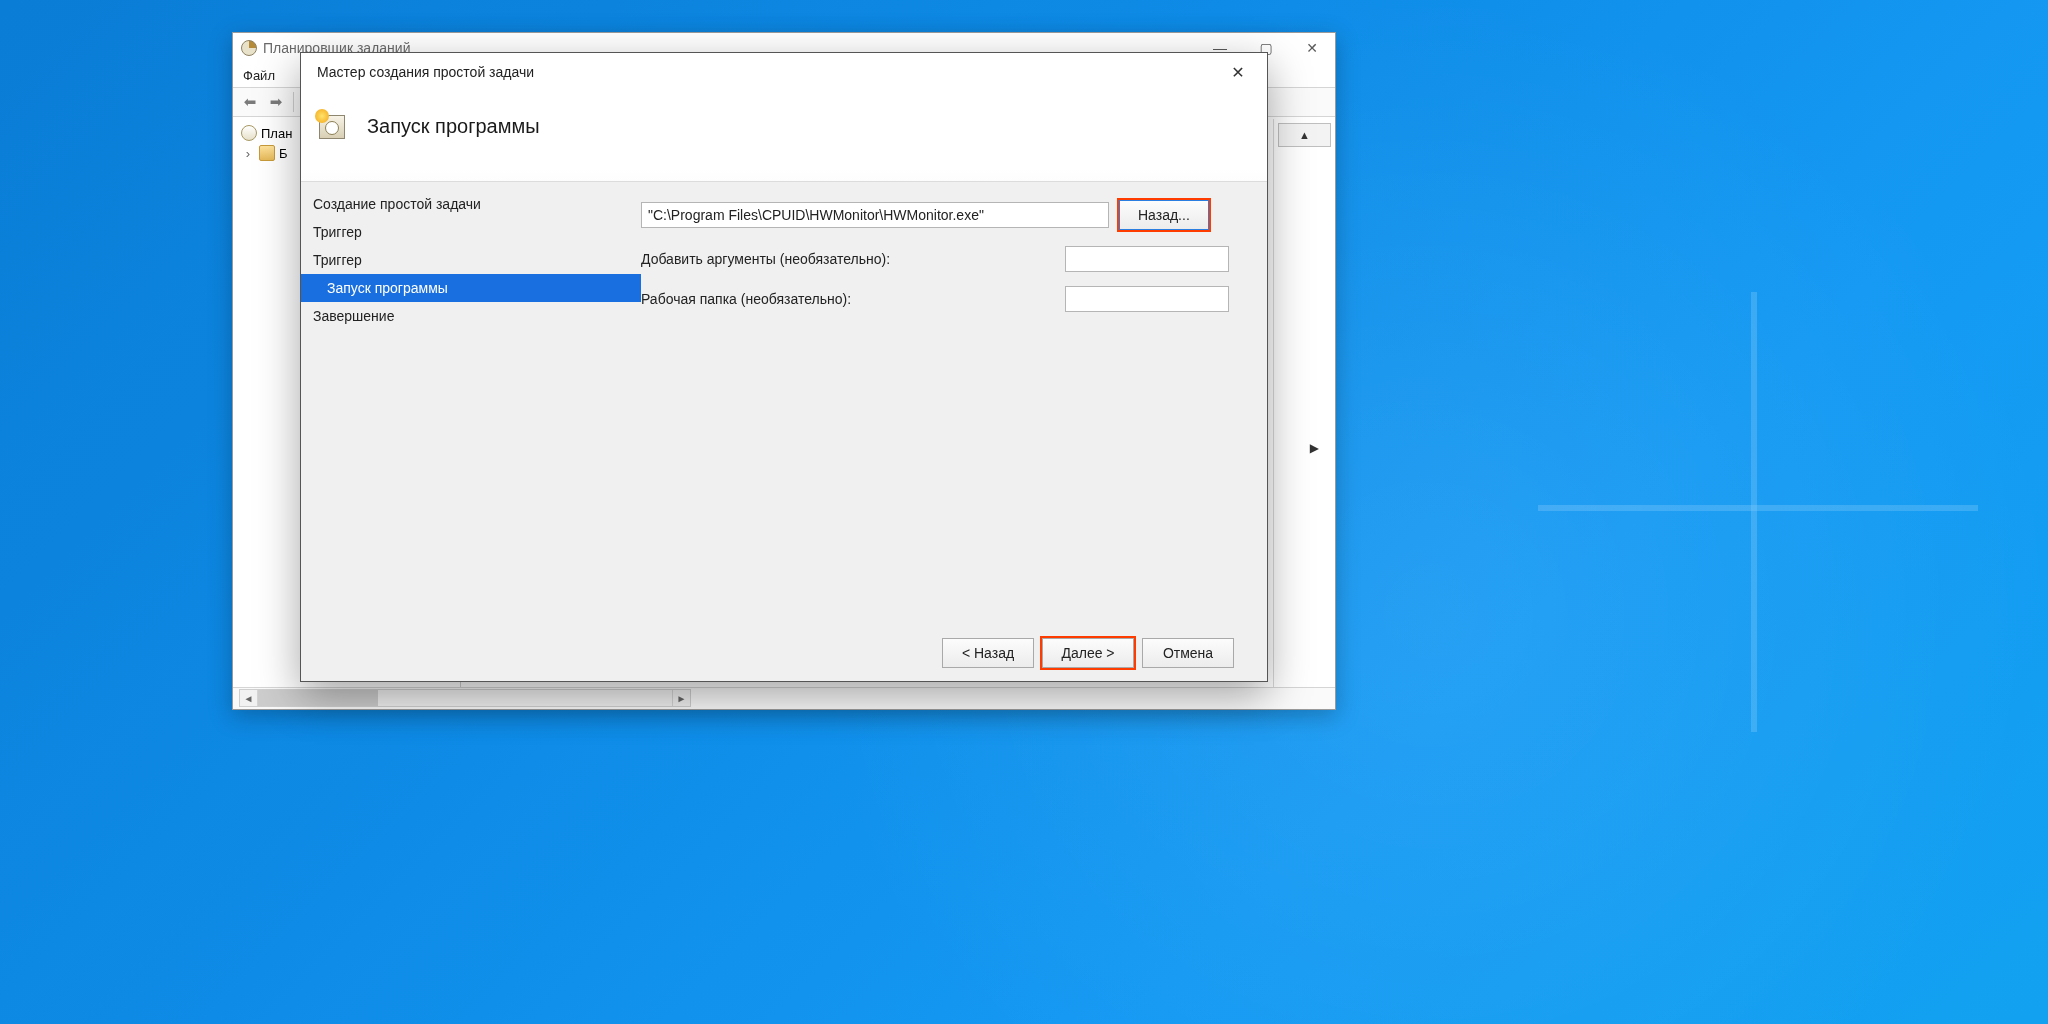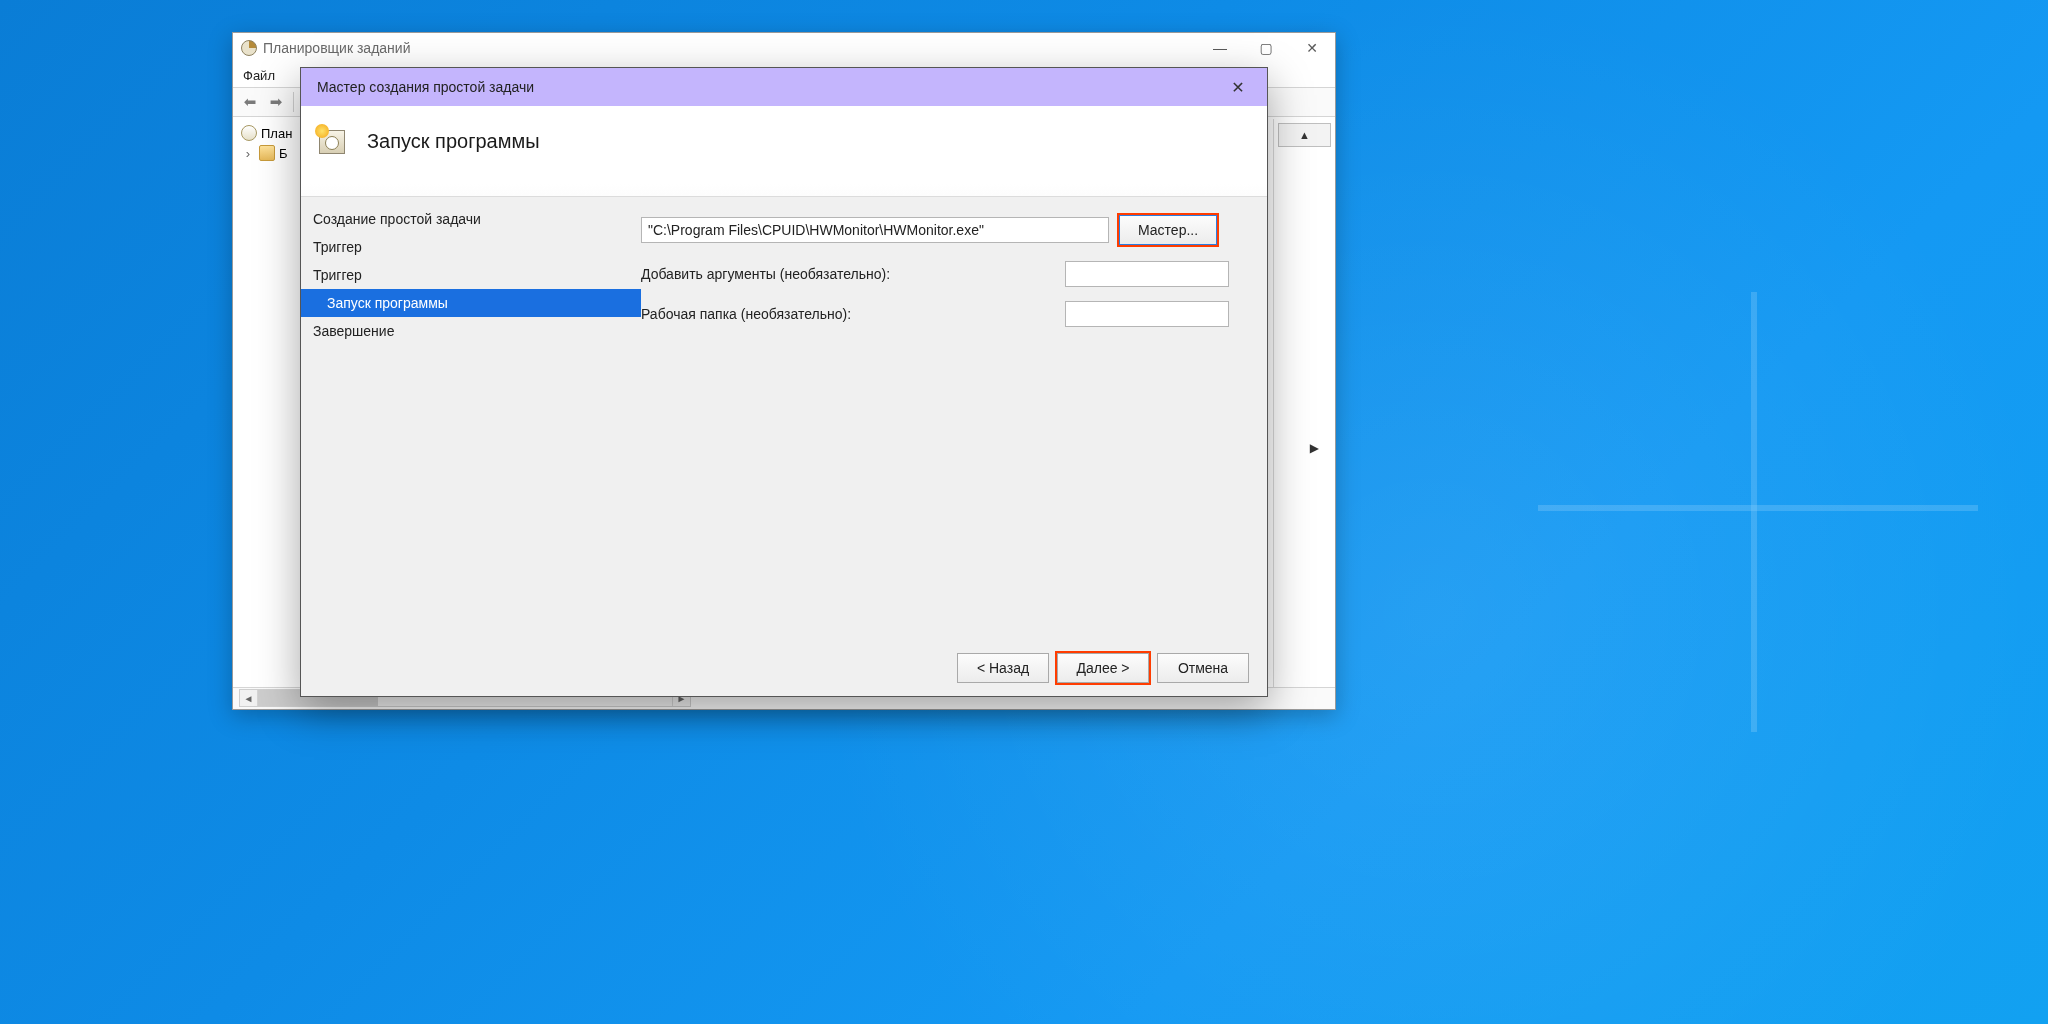--- a/index.html
+++ b/index.html
@@ -101,23 +101,23 @@
     position:absolute;left:6px;bottom:2px;height:18px;width:452px;
     border:1px solid #cfcfcf;background:#f1f1f1;
   }
   .hscroll::before{content:"";position:absolute;left:18px;top:0;bottom:0;width:120px;background:#cdcdcd;}
   .hscroll .cap{position:absolute;top:0;bottom:0;width:18px;background:#f1f1f1;display:flex;align-items:center;justify-content:center;color:#666;font-size:10px;border-right:1px solid #d4d4d4;}
   .hscroll .cap.r{right:0;border-left:1px solid #d4d4d4;border-right:none;} 
 
   
   .wizard{
     position:absolute;
-    left:300px; top:67px;
+    left:300px; top:52px;
     width:968px; height:630px;
-    background:#c4b5fd;
+    background:#ffffff;
     border:1px solid #555;
     box-shadow:0 14px 40px rgba(0,0,0,.35);
   }
   .wiz-titlebar{
     height:38px;display:flex;align-items:center;justify-content:space-between;
     padding:0 12px 0 16px;font-size:14px;color:#222;
   }
   .wiz-close{
     width:34px;height:28px;display:flex;align-items:center;justify-content:center;
     font-size:16px;color:#333;
@@ -159,21 +159,21 @@
   .txt.small{width:164px;}
   .btn{
     height:30px;padding:0 18px;border:1px solid #a9a9a9;background:linear-gradient(#fcfcfc,#ececec);
     font-family:inherit;font-size:14px;color:#222;cursor:pointer;
   }
   .hl{box-shadow:0 0 0 2px #ff3c00;border-color:#2a7de1;}
   .hl2{box-shadow:0 0 0 2px #ff3c00;}
   .wiz-footer{
     position:absolute;left:0;right:0;bottom:0;height:56px;
     background:#f0f0f0;
-    display:flex;align-items:center;justify-content:flex-end;gap:8px;padding-right:18px;
+    display:flex;align-items:center;justify-content:flex-end;gap:8px;padding-right:33px;
   }
   .wiz-footer .btn{width:92px;padding:0;}
 </style>
 </head>
 <body>
 
 <div class="win-bg"></div>
 
 <div class="parent-window">
   <div class="parent-titlebar">
@@ -237,21 +237,21 @@
     <div class="wiz-steps">
       <div class="step">Создание простой задачи</div>
       <div class="step">Триггер</div>
       <div class="step">Триггер</div>
       <div class="step sub active">Запуск программы</div>
       <div class="step">Завершение</div>
     </div>
     <div class="wiz-form">
       <div class="row">
         <input class="txt main" value="&quot;C:\Program Files\CPUID\HWMonitor\HWMonitor.exe&quot;" style="">
-        <button class="btn hl">Мастер...</button>
+        <button class="btn hl">Назад...</button>
       </div>
       <div class="row" style="margin-top:16px;justify-content:space-between;width:588px;">
         <span class="fld-label" style="margin:0">Добавить аргументы (необязательно):</span>
         <input class="txt small" value="" style="">
       </div>
       <div class="row" style="margin-top:14px;justify-content:space-between;width:588px;">
         <span class="fld-label" style="margin:0">Рабочая папка (необязательно):</span>
         <input class="txt small" value="" style="">
       </div>
     </div>

